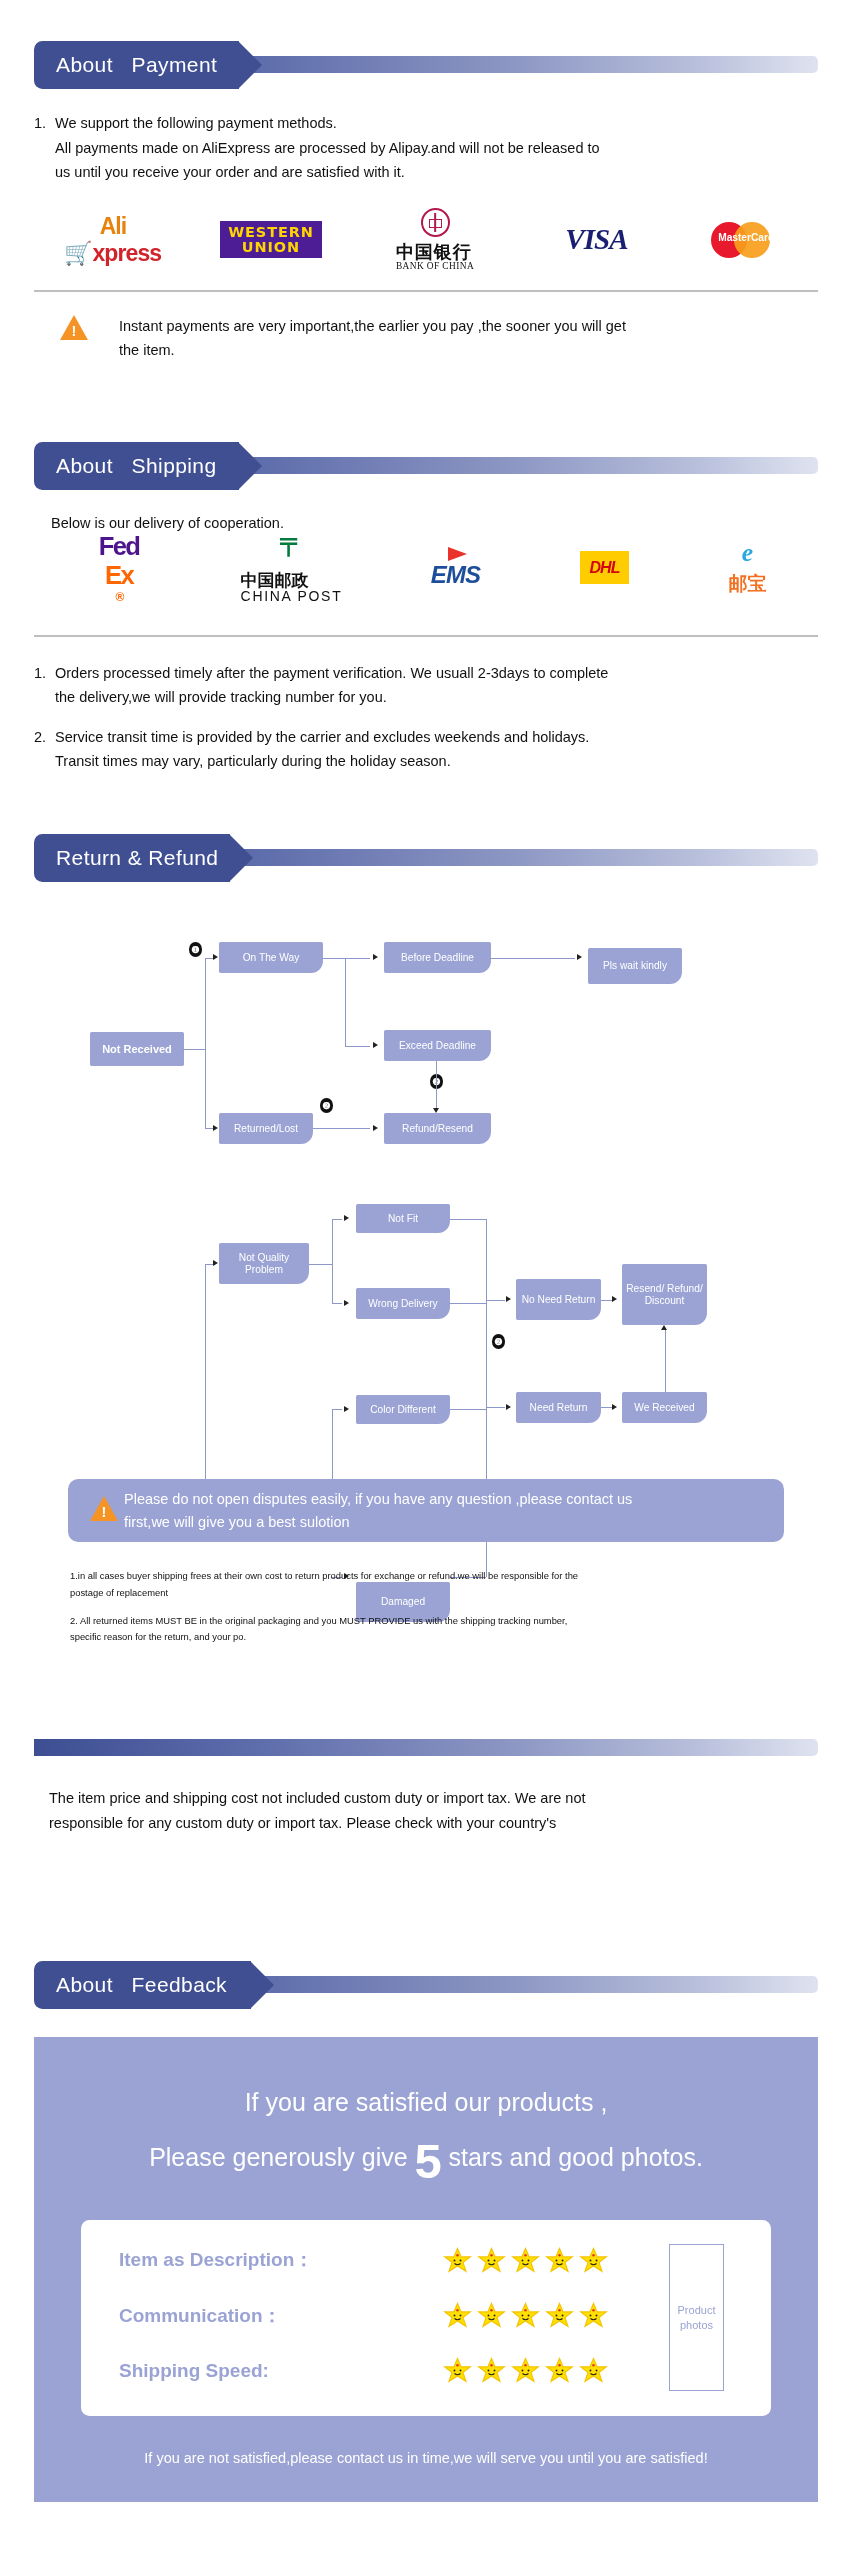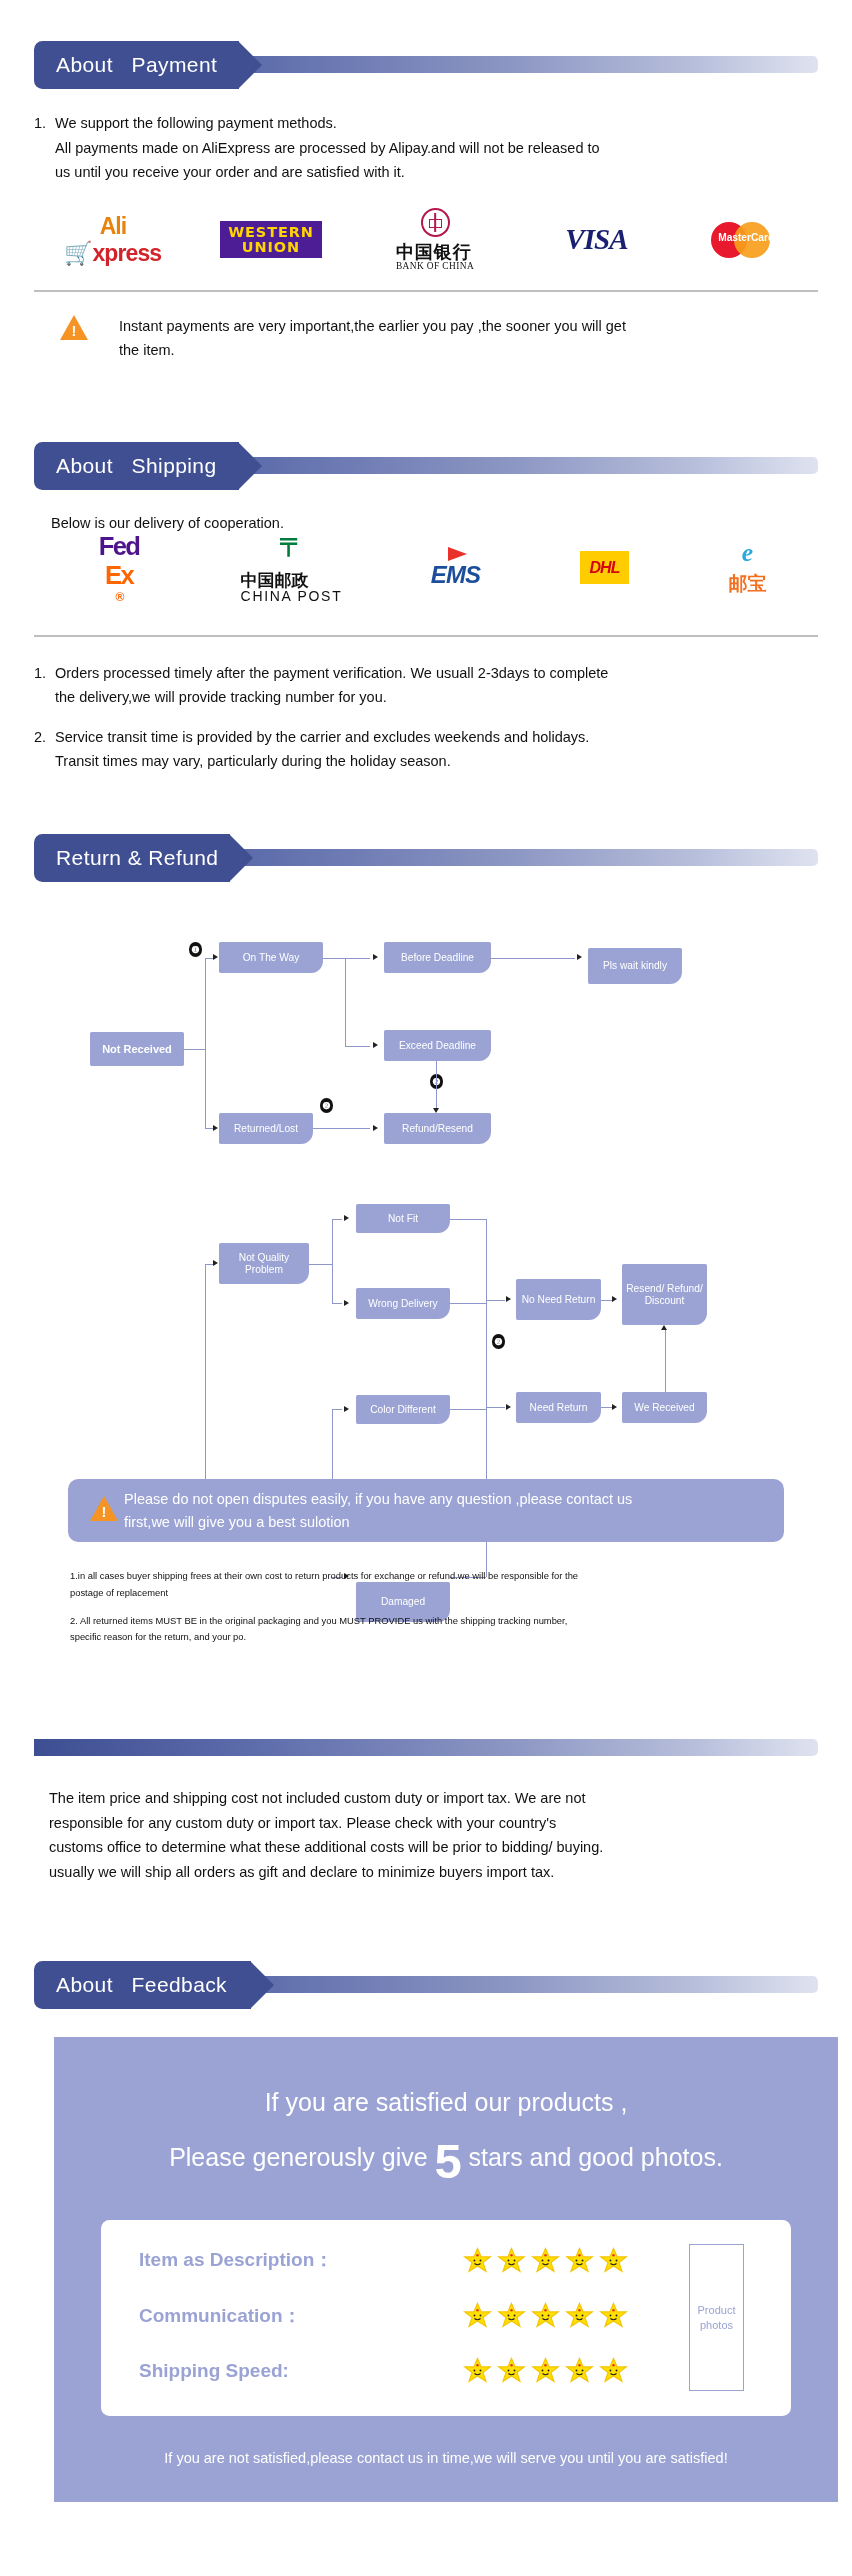--- a/index.html
+++ b/index.html
@@ -75,21 +75,21 @@
   .arw.dn{border-left:3.4px solid transparent;border-right:3.4px solid transparent;border-top:5.1px solid #222;border-bottom:0;}
   .bullet{position:absolute;width:12.8px;height:14.5px;border-radius:50%;background:#111;color:#fff;font-size:9.4px;
     font-weight:bold;display:flex;align-items:center;justify-content:center;}
 
   
   .dispute{position:absolute;left:68px;top:1479px;width:716px;height:63px;background:#9aa3d4;border-radius:10.2px;}
   .dispute p{position:absolute;left:56px;top:9.4px;width:648px;margin:0;color:#fff;font-size:14.5px;line-height:23px;}
   .fine{position:absolute;font-size:9.4px;line-height:16px;color:#111;}
 
   
-  .fb-panel{position:absolute;left:34px;top:2037px;width:784px;height:465px;background:#9aa3d4;margin-left:20px;}
+  .fb-panel{position:absolute;left:34px;top:2037px;width:784px;height:465px;background:#9aa3d4;}
   .fb-l1{position:absolute;width:784px;text-align:center;color:#fff;font-size:25px;top:51px;}
   .fb-l2{position:absolute;width:784px;text-align:center;color:#fff;font-size:25px;top:101px;display:flex;align-items:center;justify-content:center;}
   .fb-l2 .big{font-size:49px;font-weight:bold;line-height:.8;margin:0 6.8px;position:relative;top:4.3px;}
   .fb-card{position:absolute;left:47px;top:183px;width:690px;height:196px;background:#fff;border-radius:8.5px;}
   .rate-row{position:absolute;left:38px;display:flex;align-items:center;}
   .rate-lbl{color:#9aa3d4;font-size:19px;font-weight:bold;width:213px;}
   .stars{display:flex;gap:5.1px;margin-left:111px;}
   .photos-box{position:absolute;right:47px;top:24px;width:53px;height:145px;border:1.7px solid #9aa3d4;
     display:flex;align-items:center;justify-content:center;text-align:center;color:#9aa3d4;font-size:11px;line-height:14.5px;}
   .fb-foot{position:absolute;width:784px;text-align:center;color:#fff;font-size:14.5px;top:413px;}
@@ -303,22 +303,20 @@
   <div class="fine" style="left:70px;top:1585px;">postage of replacement</div>
   <div class="fine" style="left:70px;top:1613px;"> 2. All returned items MUST BE in the original packaging and you MUST PROVIDE us with the shipping tracking number,</div>
   <div class="fine" style="left:70px;top:1629px;">specific reason for the return, and your po.</div>
 
   <div class="sec-head" style="top:1724px;">
     <div class="bar"></div>
   </div>
 
   <div class="body-text" style="left:49px;top:1786px;">The item price and shipping cost not included custom duty or import tax. We are not</div>
   <div class="body-text" style="left:49px;top:1811px;">responsible for any custom duty or import tax. Please check with your country's</div>
-  <div class="body-text" style="left:49px;top:1835px;">customs office to determine what these additional costs will be prior to bidding/ buying.</div>
-  <div class="body-text" style="left:49px;top:1860px;">usually we will ship all  orders as gift and declare to minimize buyers import tax.</div>
 
   <div class="sec-head" style="top:1961px;">
     <div class="bar"></div>
     <div class="tab" style="min-width:217px;">
       <span>About   Feedback</span>
     </div>
   </div>
 
   <div class="fb-panel">
     <div class="fb-l1">If you are satisfied our products ,</div>

